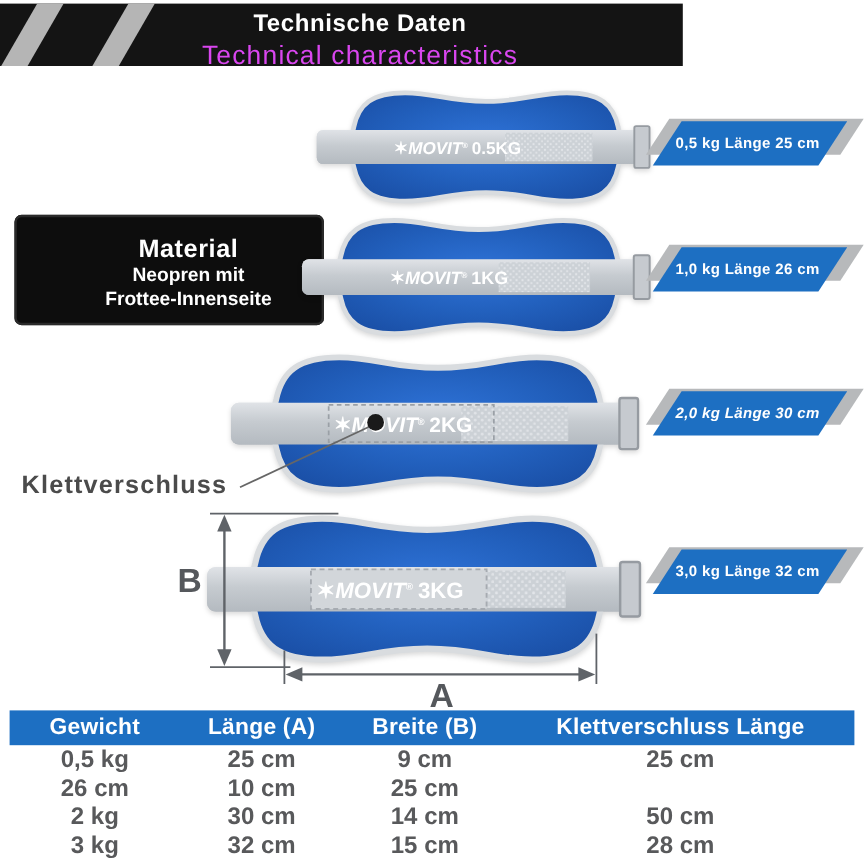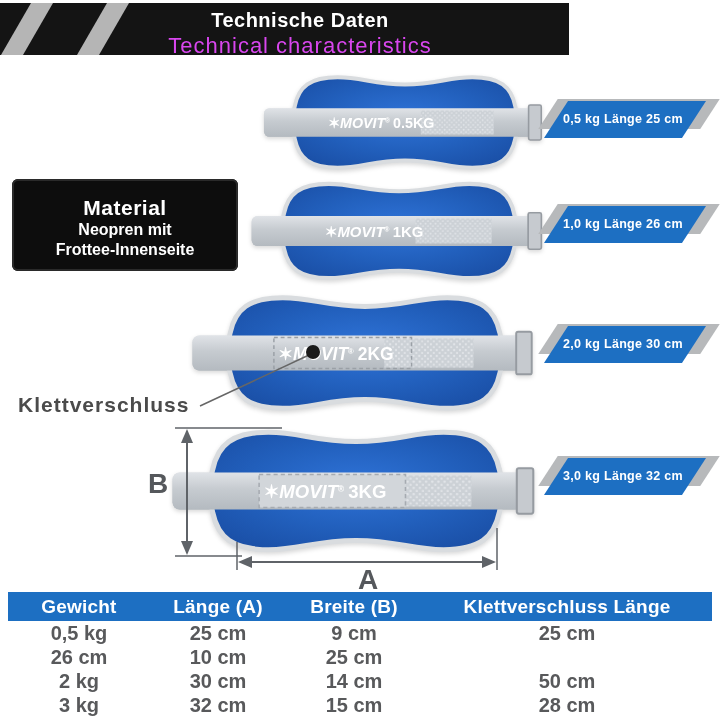--- a/index.html
+++ b/index.html
@@ -10,38 +10,38 @@
   .banner{position:absolute;left:0;top:3px;width:569px;height:52px;background:#141414;overflow:hidden;}
   .stripe{position:absolute;top:-6px;height:64px;background:#b5b5b5;transform:skewX(-30deg);}
   .stripe.s1{left:16px;width:22px;}
   .stripe.s2{left:92px;width:22px;}
   .stripe.s3{left:624px;width:44px;}
   .banner-text{position:absolute;left:140px;top:0;width:320px;height:52px;text-align:center;}
   .banner-title{color:#ffffff;font-weight:bold;font-size:20px;margin-top:6px;letter-spacing:.5px;}
   .banner-sub{color:#d946ef;font-weight:normal;font-size:22px;margin-top:1px;letter-spacing:1px;}
 
   
-  .material-box{position:absolute;left:12px;top:179px;width:226px;height:92px;background:#0d0d0d;border-radius:6px;color:#fff;text-align:center;box-shadow:0 0 0 2px #2a2a2a inset;}
+  .material-box{position:absolute;left:12px;top:179px;width:226px;height:92px;background:#0d0d0d;border-radius:6px;color:#fff;text-align:center;box-shadow:0 0 0 2px #2a2a2a inset;padding-left:32px;}
   .material-h{font-size:21px;font-weight:bold;margin-top:17px;letter-spacing:.5px;}
   .material-l{font-size:16px;font-weight:bold;line-height:20px;}
 
   
   .weight{position:absolute;filter:drop-shadow(0 2px 2px rgba(0,0,0,.15));}
   .w1{left:262px;top:71px;width:286px;height:103px;}
   .w2{left:250px;top:177px;width:298px;height:108px;}
   .w3{left:190px;top:290px;width:350px;height:126px;}
   .w4{left:170px;top:424px;width:372px;height:134px;}
   .strap-text{fill:#ffffff;font-family:"Liberation Sans",sans-serif;font-weight:bold;}
 
   
   .tag{position:absolute;left:538px;width:176px;height:30px;}
   .tag .gray{position:absolute;left:10px;right:4px;top:0;bottom:0;background:#b7b9bb;transform:skewX(-33deg);}
   .tag .blue{position:absolute;left:18px;width:138px;top:2px;height:37px;background:#1d6fc2;transform:skewX(-33deg);}
   .tag .txt{position:absolute;left:6px;width:158px;top:0;height:41px;line-height:41px;text-align:center;color:#fff;font-size:12.5px;font-weight:bold;letter-spacing:.3px;}
-  .t1{top:99px;} .t2{top:204px;} .t3{top:324px;} .t4{top:456px;}
+  .t1{top:99px;} .t2{top:204px;} .t3{top:324px;font-style:italic;} .t4{top:456px;}
 
   
   .callout-label{position:absolute;left:18px;top:393px;font-size:21px;font-weight:bold;color:#4b4b4b;letter-spacing:1px;}
   .dim-label{position:absolute;font-size:28px;font-weight:bold;color:#55585c;}
   .dim-b{left:148px;top:468px;}
   .dim-a{left:358px;top:564px;}
   .overlay{position:absolute;left:0;top:0;width:720px;height:720px;pointer-events:none;}
 
   
   .spec{position:absolute;left:8px;top:592px;width:704px;}

